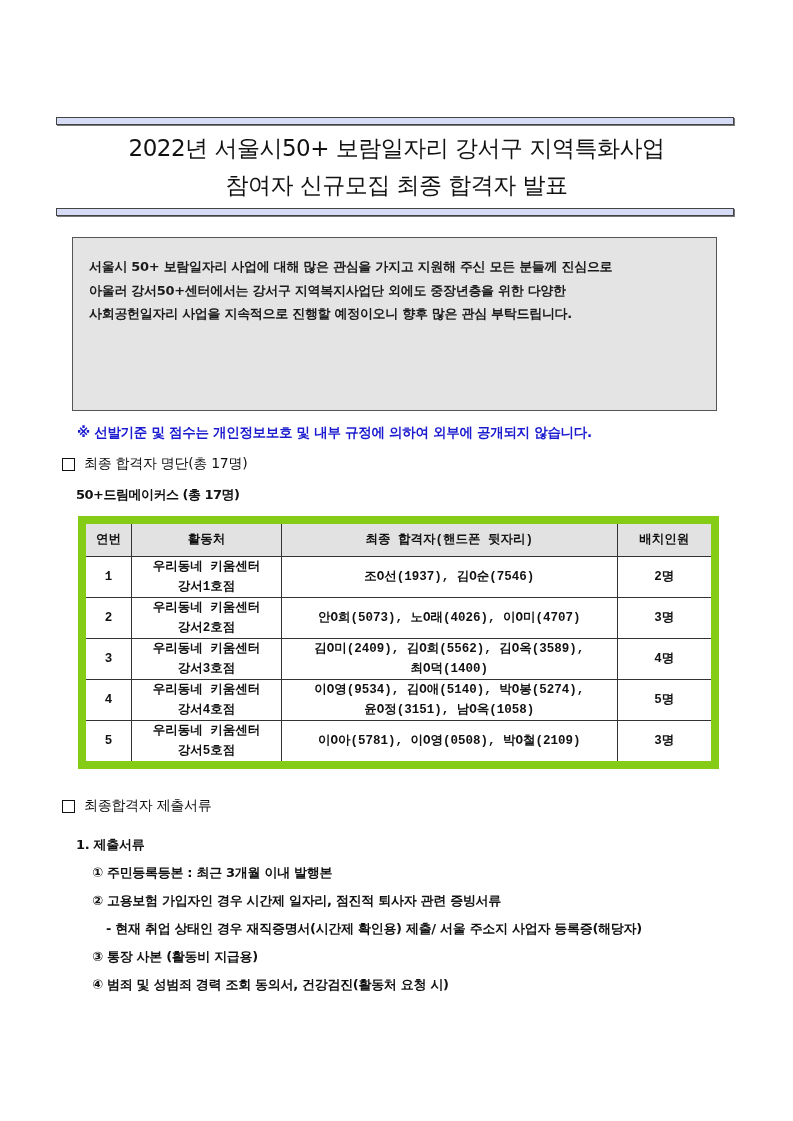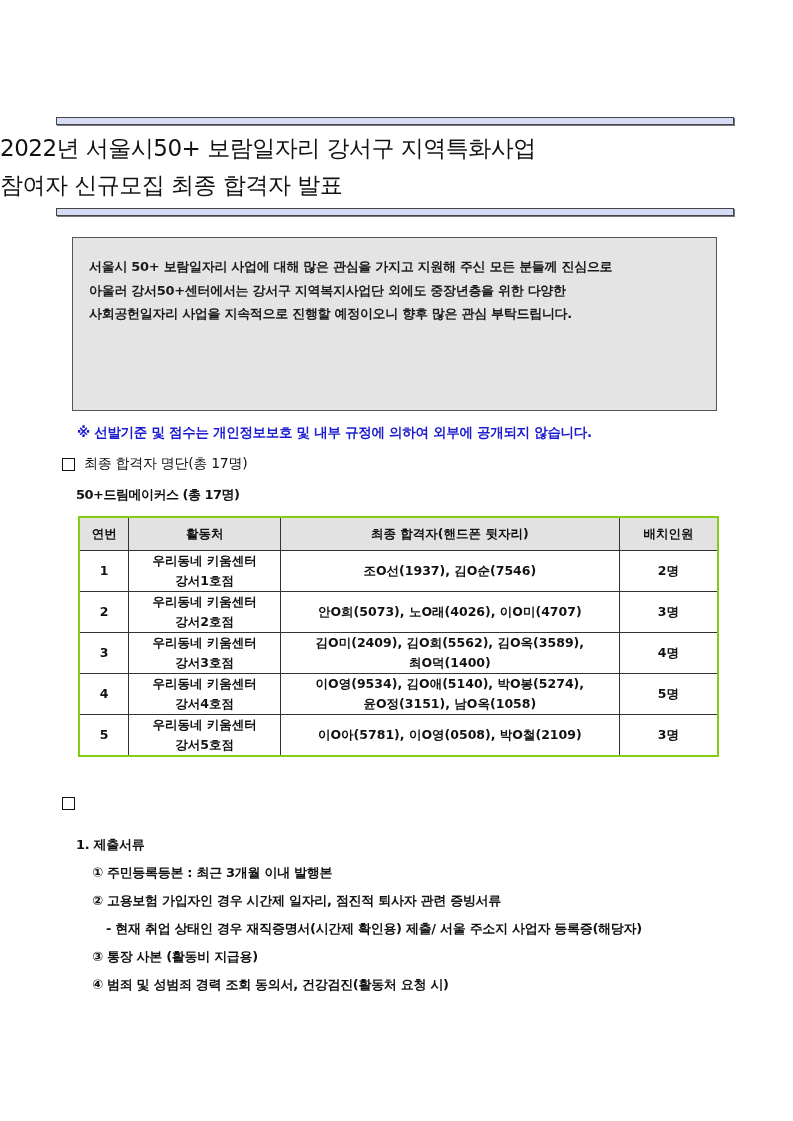--- a/index.html
+++ b/index.html
@@ -23,20 +23,21 @@
       background: #d6dcf5;
       border: 1px solid #444444;
       box-shadow: 1px 1px 0 #777777;
     }
     .title-bar.top { top: 117px; }
     .title-bar.bottom { top: 208px; }
     .title-line {
       position: absolute;
       left: 0;
       width: 793px;
+      text-align: center;
       font-size: 23px;
       letter-spacing: -0.5px;
       color: #111;
     }
     .title-line.l1 { top: 133px; }
     .title-line.l2 { top: 170px; }
 
     .intro-box {
       position: absolute;
       left: 72px;
@@ -117,21 +118,21 @@
       line-height: 20px;
     }
     table.roster thead th {
       background: #e2e2e2;
       height: 32px;
       font-size: 12.5px;
     }
     table.roster tbody td {
       height: 40px;
     }
-    table.roster { border: 2px solid #84cc16; }
+    table.roster { border: 8px solid #84cc16; font-family: Liberation Mono, monospace; }
     col.c1 { width: 50px; }
     col.c2 { width: 152px; }
     col.c3 { width: 340px; }
     col.c4 { width: 99px; }
 
     .doc-list {
       position: absolute;
       left: 76px;
       top: 836px;
       font-size: 13px;
@@ -237,20 +238,21 @@
       <td>
         <div>이O아(5781), 이O영(0508), 박O철(2109)</div>
       </td>
       <td>3명</td>
     </tr>
   </tbody>
 </table>
 
 <div class="section-heading sec2">
   <span class="box-icon"></span>
+  <span>최종합격자 제출서류</span>
 </div>
 
 <div class="doc-list">
   <div class="doc-item" style="left:0; top:0;">1. 제출서류</div>
   <div class="doc-item" style="left:16px; top:28px;">① 주민등록등본 : 최근 3개월 이내 발행본</div>
   <div class="doc-item" style="left:16px; top:56px;">② 고용보험 가입자인 경우 시간제 일자리, 점진적 퇴사자 관련 증빙서류</div>
   <div class="doc-item" style="left:30px; top:84px;">- 현재 취업 상태인 경우 재직증명서(시간제 확인용) 제출/ 서울 주소지 사업자 등록증(해당자)</div>
   <div class="doc-item" style="left:16px; top:112px;">③ 통장 사본 (활동비 지급용)</div>
   <div class="doc-item" style="left:16px; top:140px;">④ 범죄 및 성범죄 경력 조회 동의서, 건강검진(활동처 요청 시)</div>
 </div>

